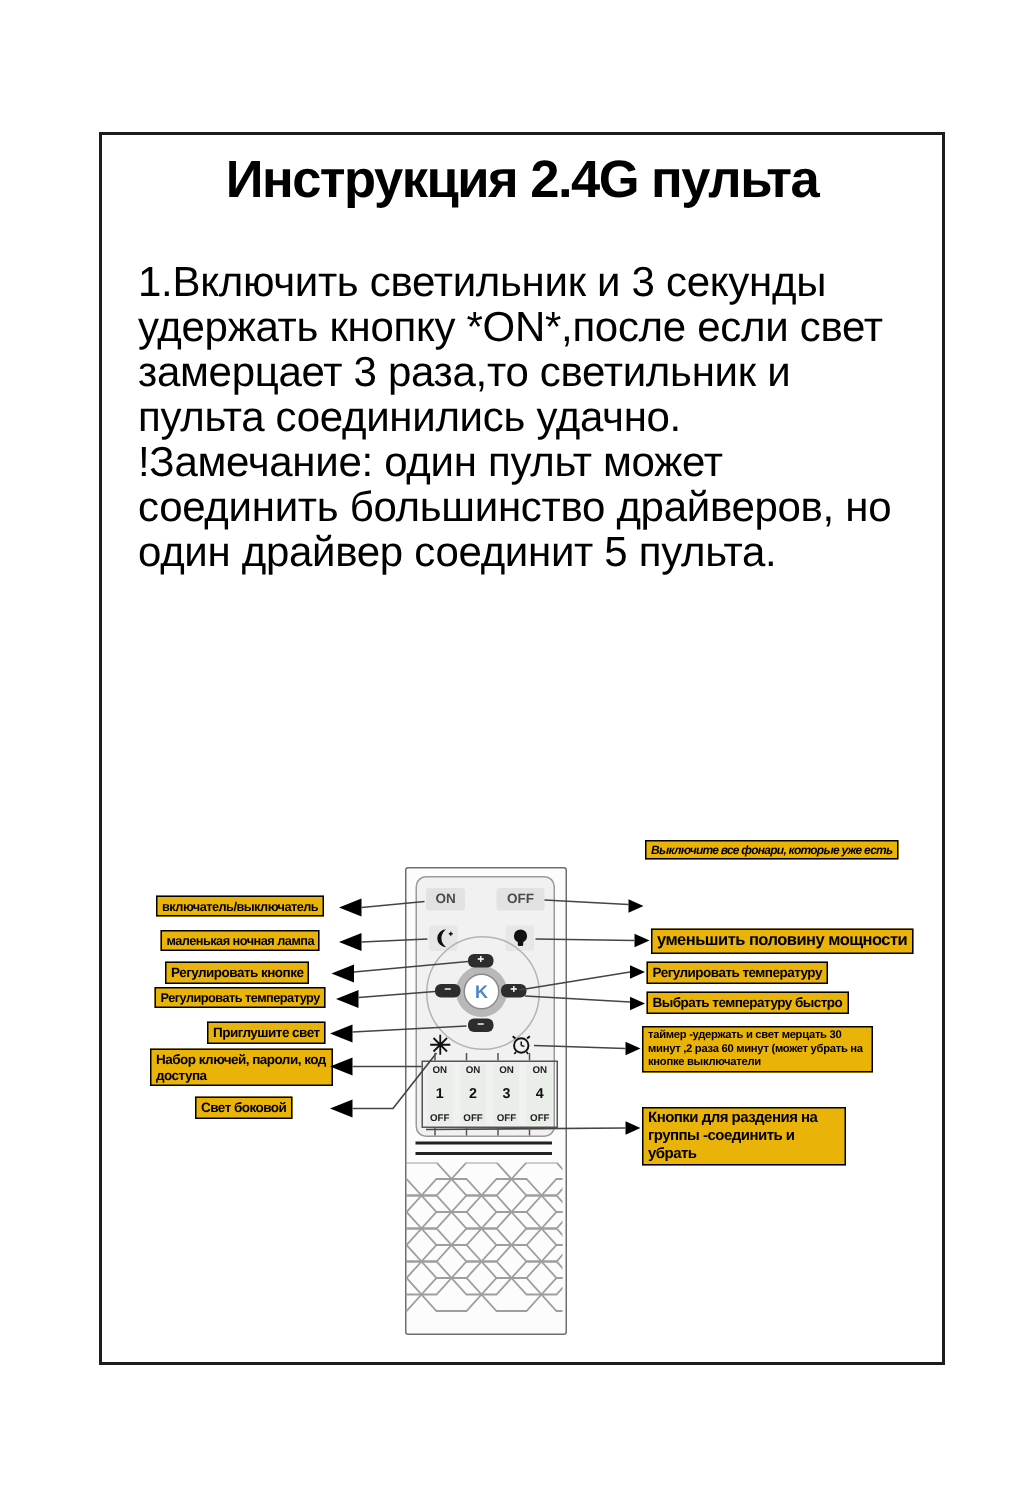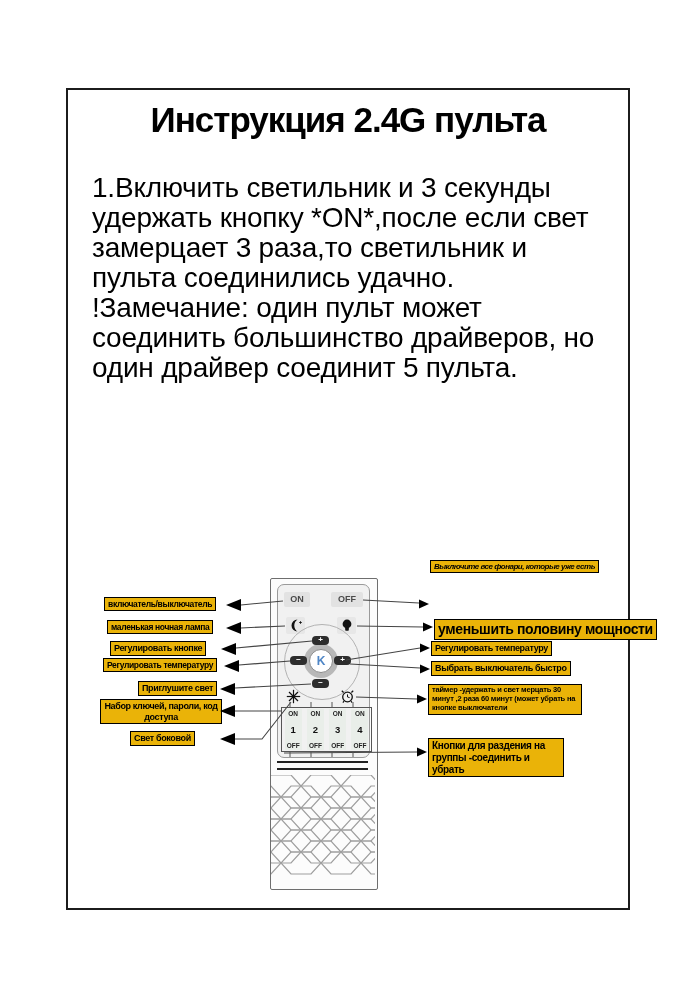--- a/index.html
+++ b/index.html
@@ -53,24 +53,24 @@
 
   
   .callout{position:absolute;border:1.4px solid #000;background:#eab308;padding:1px 3px;
            font-size:9px;font-weight:bold;letter-spacing:-0.35px;line-height:1.18;white-space:nowrap;}
   .wrap{white-space:normal;}
   .c-l1{left:104px;top:597px;font-size:8.5px;}
   .c-l2{left:107px;top:620px;font-size:8.5px;}
   .c-l3{left:110px;top:641px;}
   .c-l4{left:103px;top:658px;font-size:8.5px;}
   .c-l5{left:138px;top:681px;}
-  .c-l6{left:100px;top:699px;width:114px;text-align:center;}
+  .c-l6{left:100px;top:699px;width:114px;}
   .c-l7{left:130px;top:731px;}
   .c-r1{left:430px;top:560px;font-size:8px;letter-spacing:-0.5px;font-style:italic;}
-  .c-r2{left:434px;top:619px;font-size:14px;text-align:right;}
+  .c-r2{left:434px;top:619px;font-size:11px;text-align:right;}
   .c-r3{left:431px;top:641px;}
   .c-r4{left:431px;top:661px;}
   .c-r5{left:428px;top:684px;width:146px;font-size:7.5px;letter-spacing:-0.2px;}
   .c-r6{left:428px;top:738px;width:128px;font-size:10px;}
 
   #lines{position:absolute;left:0;top:0;pointer-events:none;}
   #lines line, #lines polyline{stroke:#444;stroke-width:1.1;fill:none;}
   #lines .tick{stroke:#555;stroke-width:1;}
   #lines polygon{fill:#000;}
   .ic{display:block;}
@@ -211,21 +211,21 @@
   <div class="callout c-l2">маленькая ночная лампа</div>
   <div class="callout c-l3">Регулировать кнопке</div>
   <div class="callout c-l4">Регулировать температуру</div>
   <div class="callout c-l5">Приглушите свет</div>
   <div class="callout c-l6 wrap">Набор ключей, пароли, код доступа</div>
   <div class="callout c-l7">Свет боковой</div>
 
   <div class="callout c-r1">Выключите все фонари, которые уже есть</div>
   <div class="callout c-r2">уменьшить половину мощности</div>
   <div class="callout c-r3">Регулировать температуру</div>
-  <div class="callout c-r4">Выбрать выключатель быстро</div>
+  <div class="callout c-r4">Выбрать температуру быстро</div>
   <div class="callout c-r5 wrap">таймер -удержать и свет мерцать 30 минут ,2 раза 60 минут (может убрать на кнопке выключатели</div>
   <div class="callout c-r6 wrap">Кнопки для раздения на группы -соединить и убрать</div>
 
   <svg id="lines" width="690" height="1000" viewBox="0 0 690 1000">
 
     <polygon points="226,605 241,599 241,611"></polygon>
     <polygon points="226,628 241,622 241,634"></polygon>
     <polygon points="221,649 236,643 236,655"></polygon>
     <polygon points="224,666 239,660 239,672"></polygon>
     <polygon points="220,689 235,683 235,695"></polygon>

